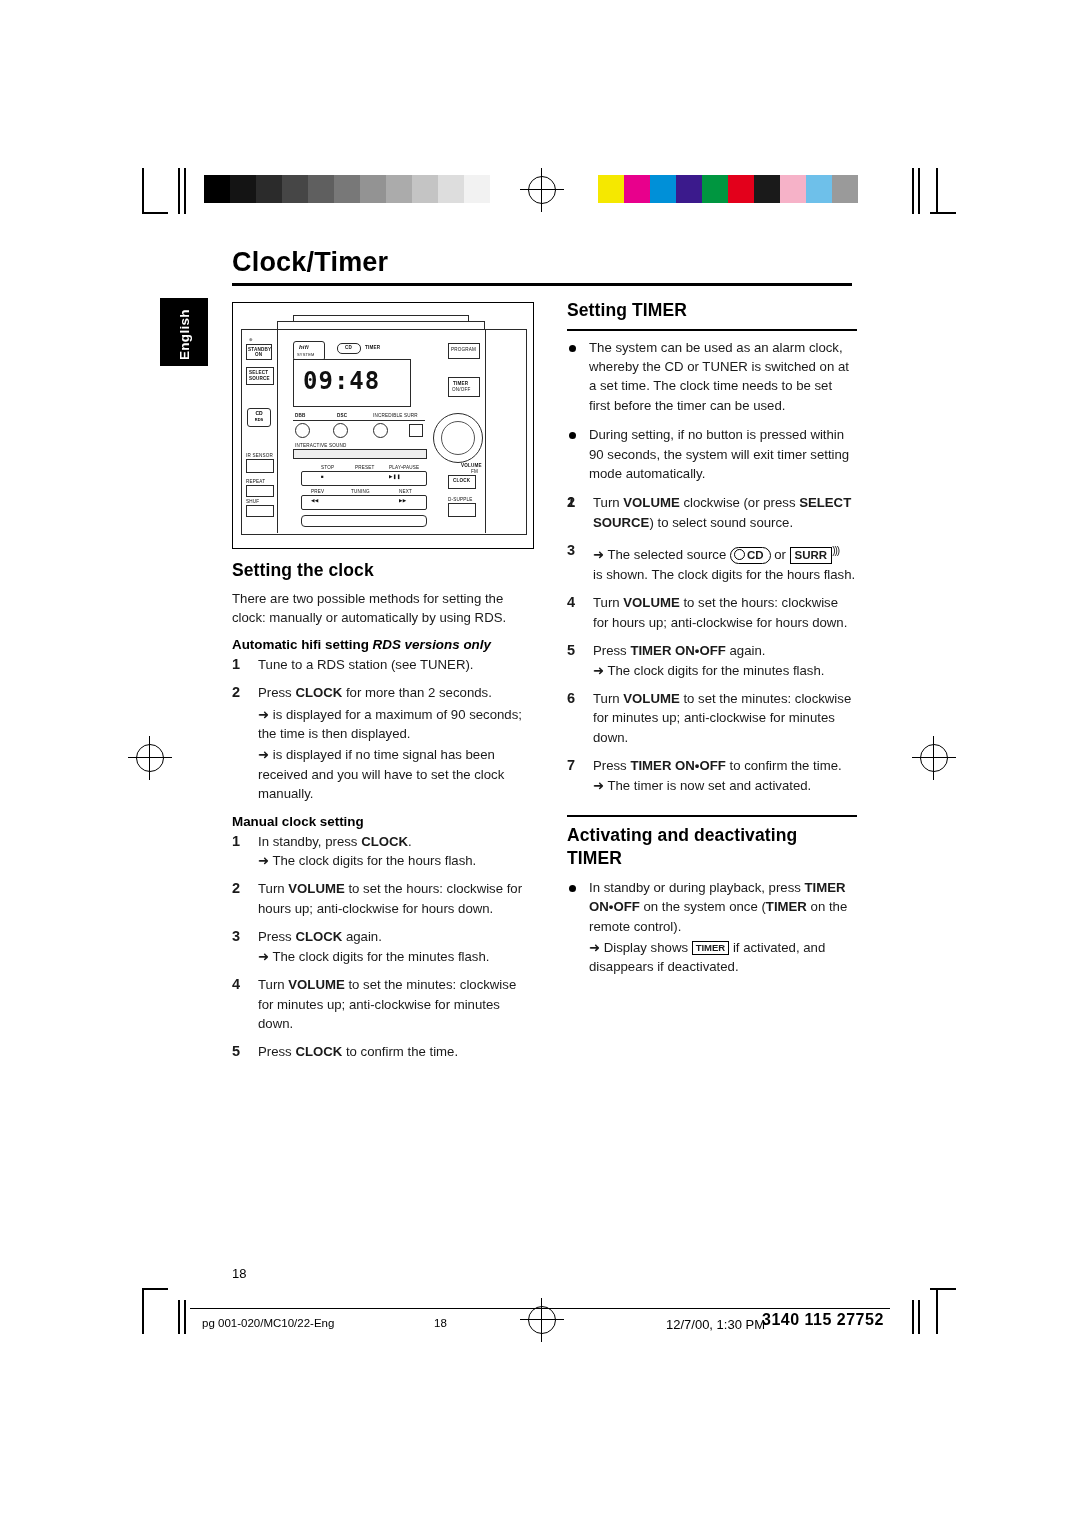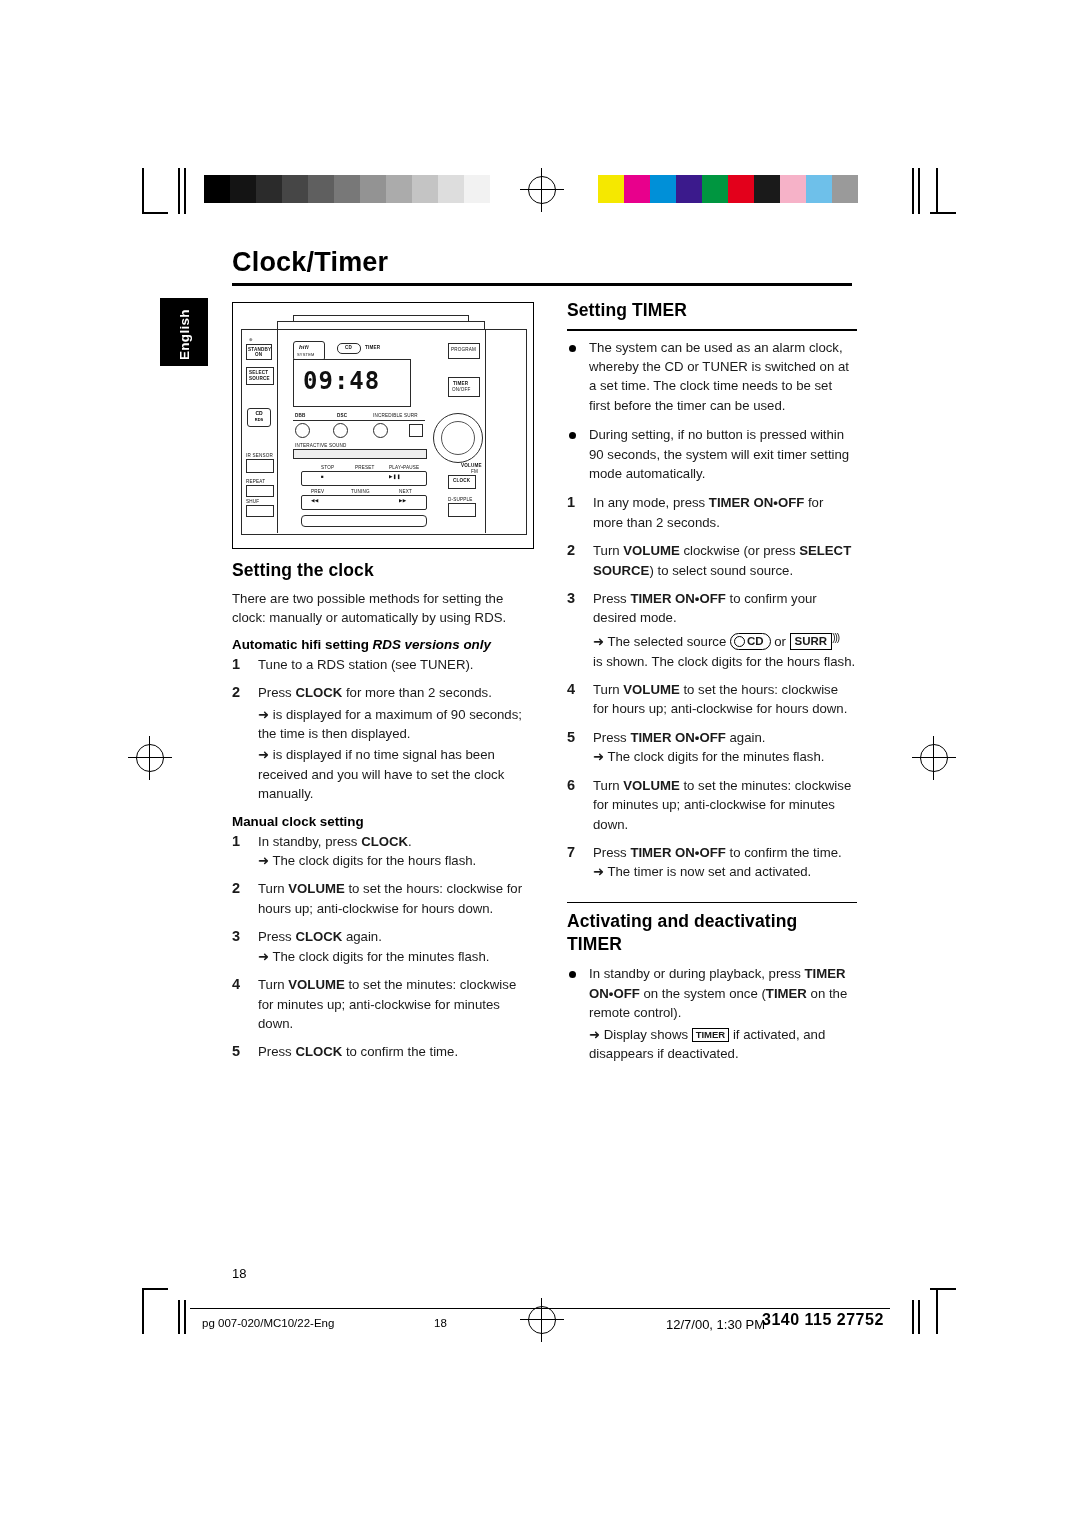--- a/index.html
+++ b/index.html
@@ -366,29 +366,27 @@
     <div class="rule"></div>
 
     <ul class="bullets">
       <li>The system can be used as an alarm clock, whereby the CD or TUNER is switched on at a set time. The clock time needs to be set first before the timer can be used.</li>
       <li>During setting, if no button is pressed within 90 seconds, the system will exit timer setting mode automatically.</li>
     </ul>
 
     <ol class="steps" style="margin-top:6px;">
       <li>
         <span class="num">1</span>
-        <span>In any mode, press <span class="b">TIMER ON•OFF</span> for more than 2 seconds.</span>
       </li>
       <li>
         <span class="num">2</span>
         <span>Turn <span class="b">VOLUME</span> clockwise (or press <span class="b">SELECT SOURCE</span>) to select sound source.</span>
       </li>
       <li>
         <span class="num">3</span>
-        <span>Press <span class="b">TIMER ON•OFF</span> to confirm your desired mode.</span>
         <span class="arrowline">
           <span>➜ The selected source </span><span class="badge-cd"><span class="disc"></span><span>CD</span></span><span> or </span><span class="badge-tuner"><span>SURR</span></span><span class="wave">)))</span>
         </span>
         <span class="arrowline">is shown. The clock digits for the hours flash.</span>
       </li>
       <li>
         <span class="num">4</span>
         <span>Turn <span class="b">VOLUME</span> to set the hours: clockwise for hours up; anti-clockwise for hours down.</span>
       </li>
       <li>
@@ -418,18 +416,18 @@
         <span>In standby or during playback, press <span class="b">TIMER ON•OFF</span> on the system once (<span class="b">TIMER</span> on the remote control).</span>
         <span class="arrowline" style="margin-top:2px;">
           <span>➜ Display shows </span><span class="badge-timer-sm"><span>TIMER</span></span><span> if activated, and disappears if deactivated.</span>
         </span>
       </li>
     </ul>
   </div>
 
   <div class="page-num">18</div>
   <div class="footer-rule"></div>
-  <div class="footer-left">pg 007-020/MC10/22-Eng</div>
+  <div class="footer-left">pg 001-020/MC10/22-Eng</div>
   <div class="footer-mid">18</div>
   <div class="footer-date">12/7/00, 1:30 PM</div>
   <div class="footer-code">3140 115 27752</div>
 
 </div>
 
 </body></html>

